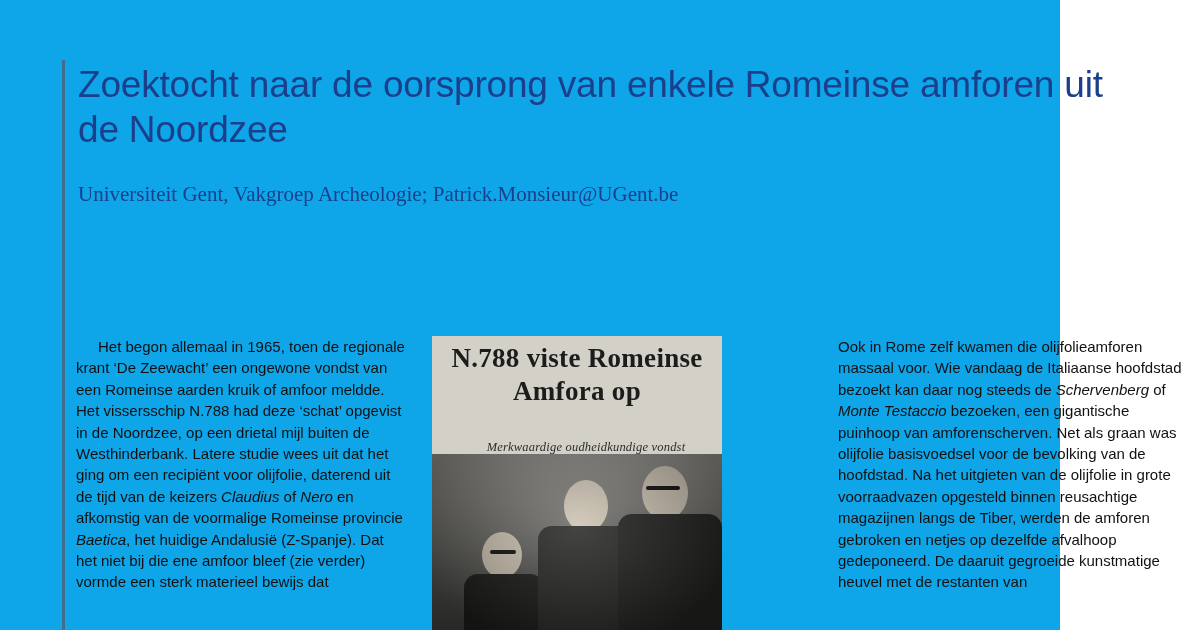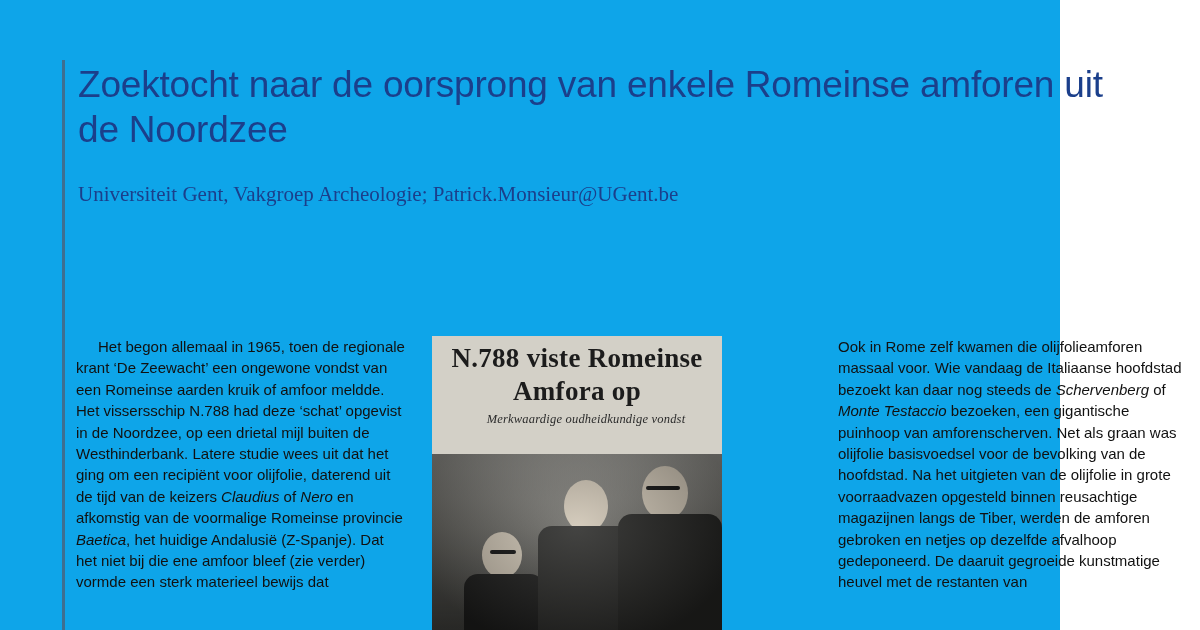--- a/index.html
+++ b/index.html
@@ -123,21 +123,21 @@
     color: #1c1c1c;
     font-family: "Liberation Serif", serif;
     font-weight: bold;
     font-size: 27px;
     line-height: 33px;
     letter-spacing: 0.3px;
   }
   .clip-sub {
     position: absolute;
     left: 34px;
-    top: 76px;
+    top: 104px;
     width: 240px;
     color: #2b2b2b;
     font-family: "Liberation Serif", serif;
     font-style: italic;
     font-size: 12.5px;
     letter-spacing: 0.2px;
   }
   .clip-photo {
     position: absolute;
     left: 0;

